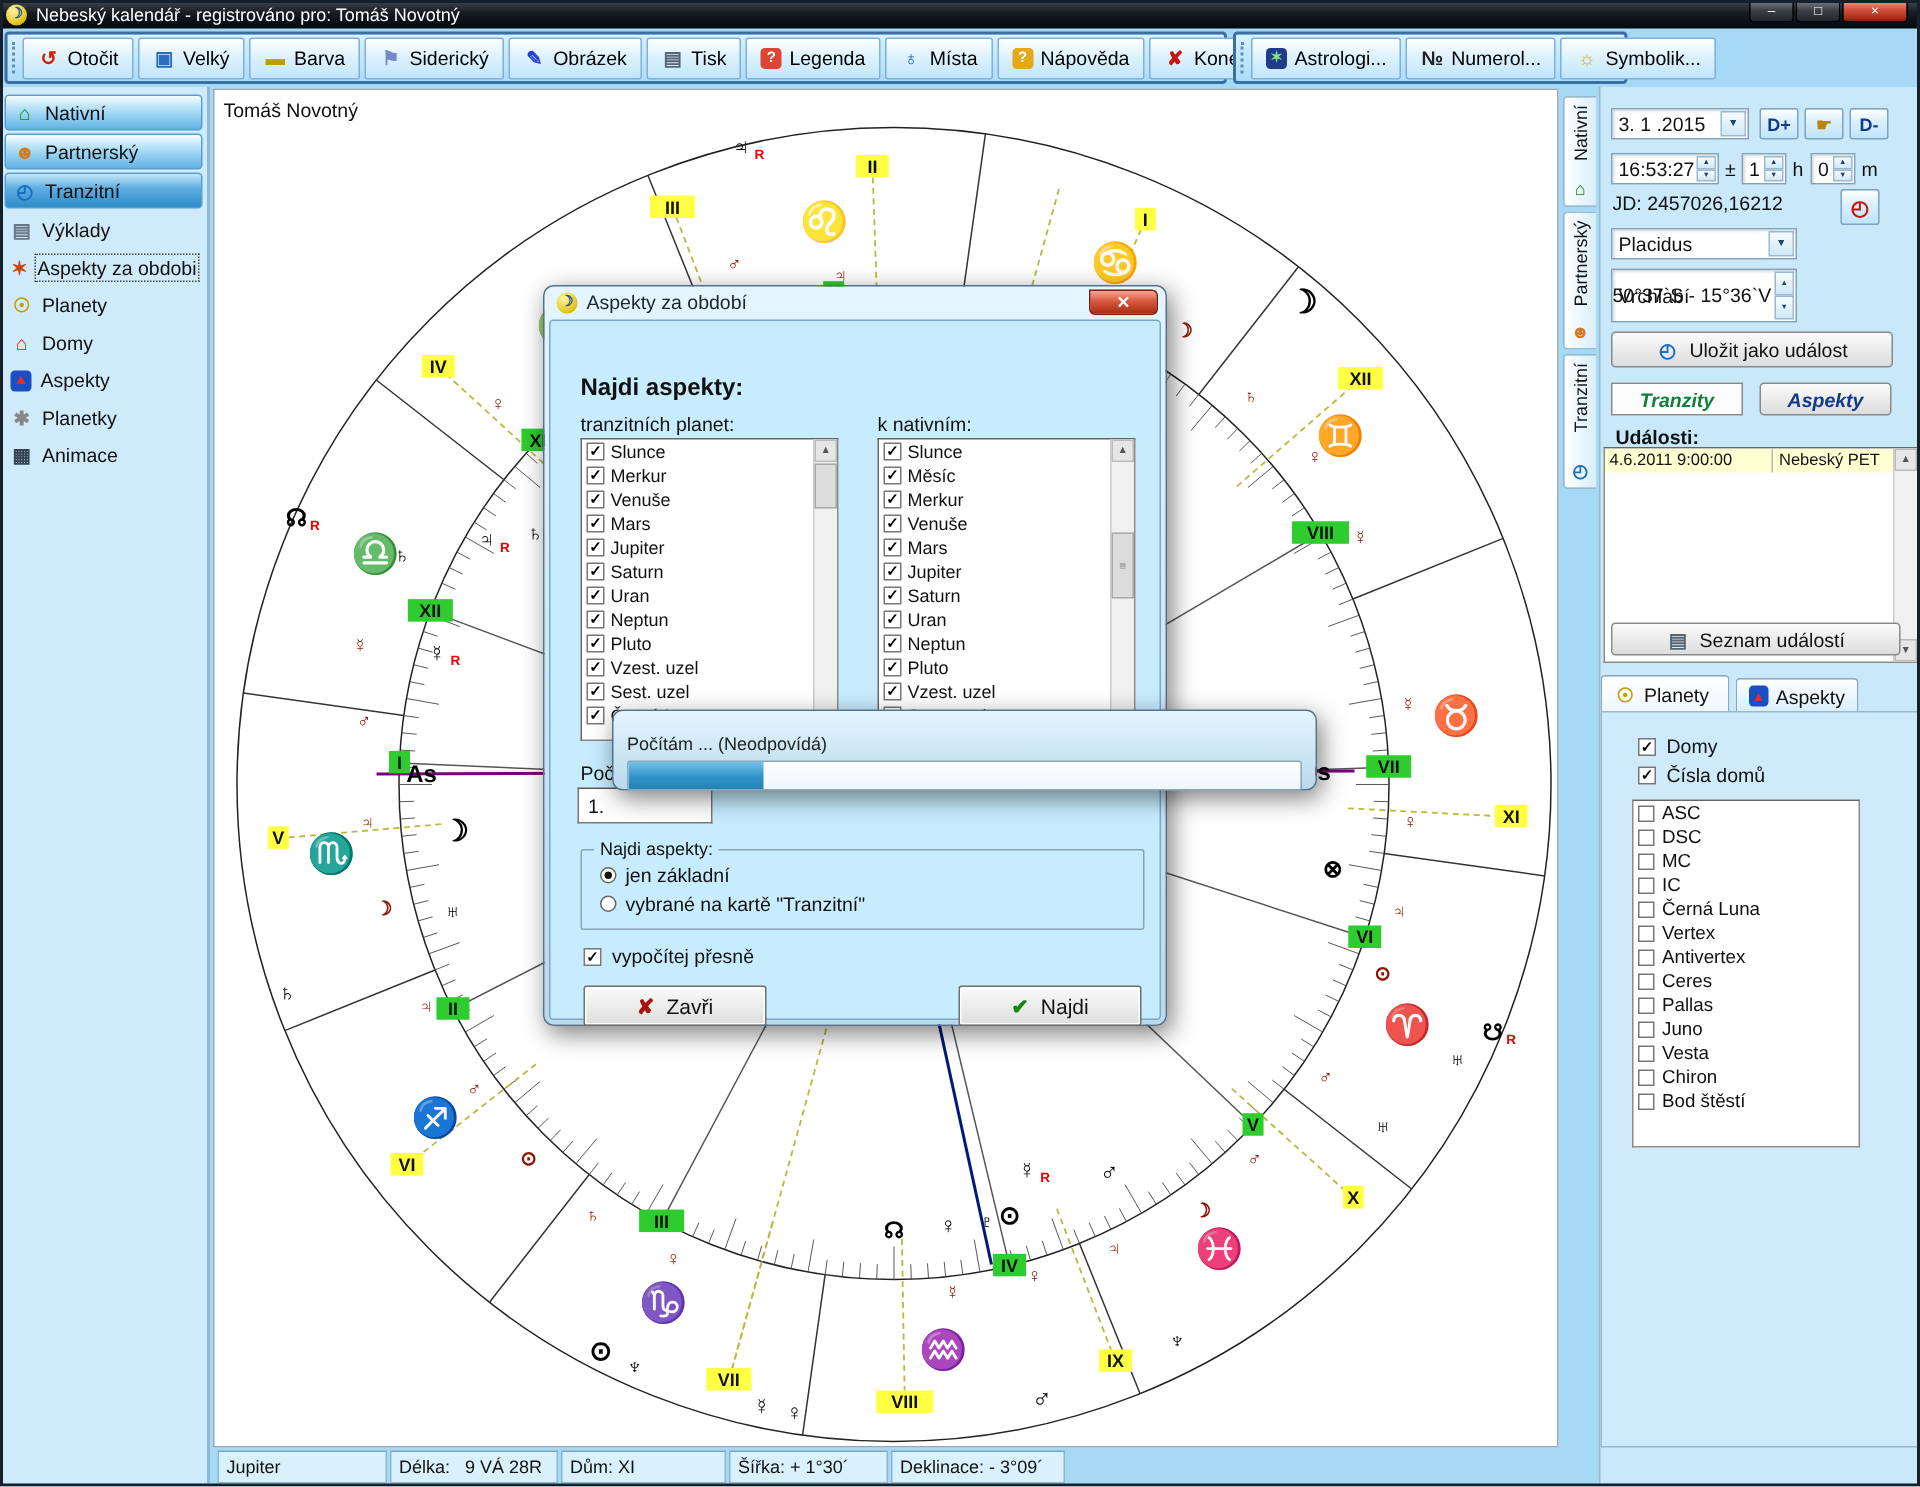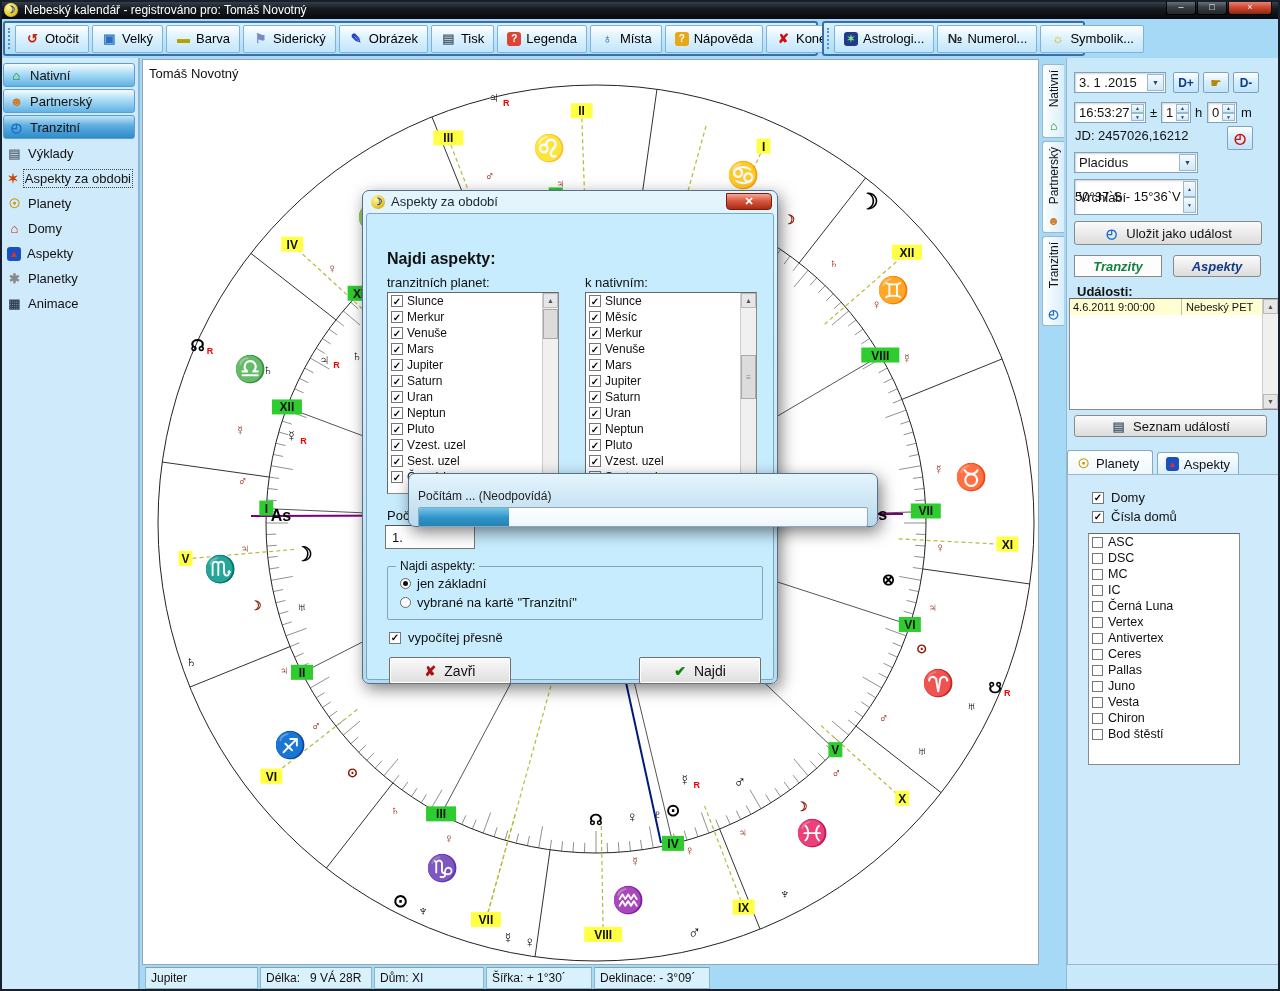--- a/index.html
+++ b/index.html
@@ -816,21 +816,21 @@
   </div>
 
   <div class="abs" id="tranzitybtn" style="left:7px;top:197px;width:88px;height:22px;">
       <span>Tranzity</span>
     </div>
   <div class="abs graybtn" id="progresebtn" style="left:106px;top:197px;width:88px;height:22px;">
       <span>Aspekty</span>
     </div>
 
   <span class="abs lbl13" style="left:10px;top:226px;font-weight:bold;">Události:</span>
-  <div class="abs" id="eventlist" style="left:2px;top:240px;width:210px;height:112px;">
+  <div class="abs" id="eventlist" style="left:2px;top:240px;width:210px;height:144px;">
     <div id="eventrows">
         <div class="evrow selected">
           <span class="evtime">4.6.2011 9:00:00</span>
           <span class="evname">Nebeský PET</span>
         </div>
       </div>
     <div class="sbar">
       <div class="sarr up">▲</div>
       <div class="sarr dn">▼</div>
     </div>

